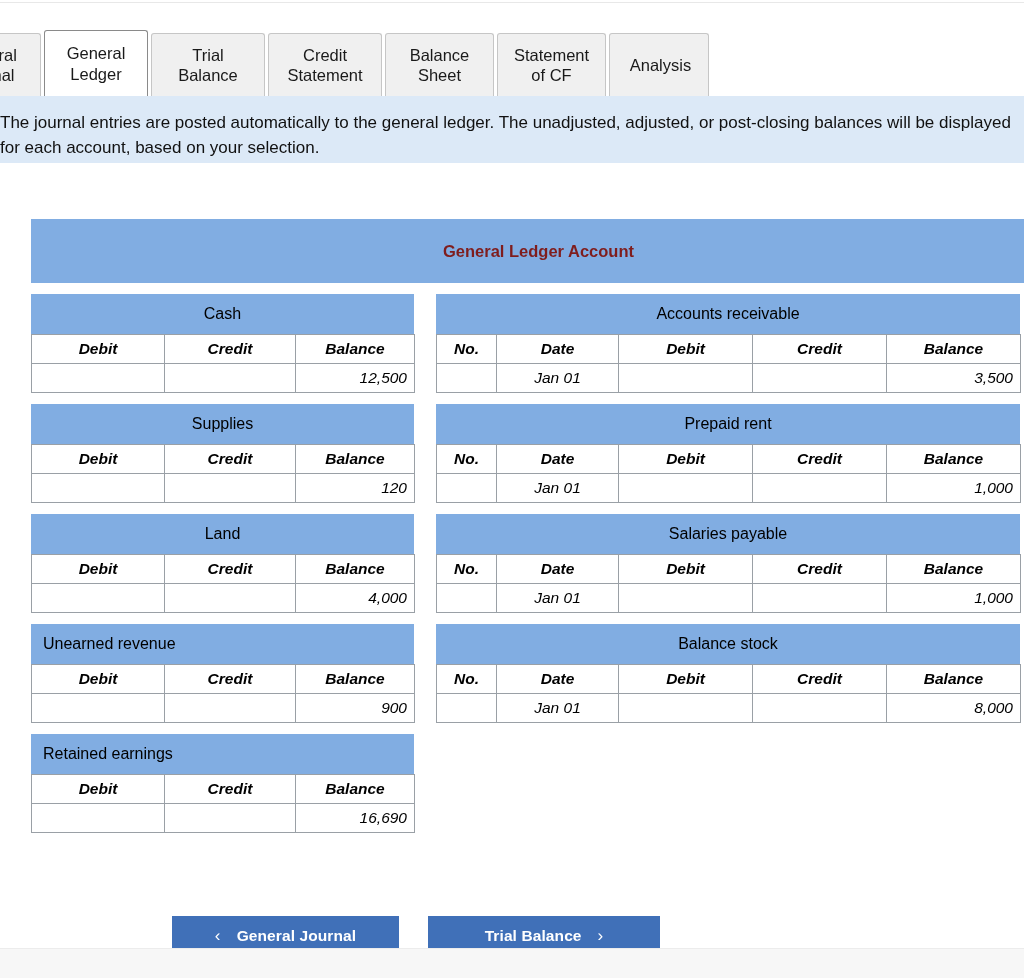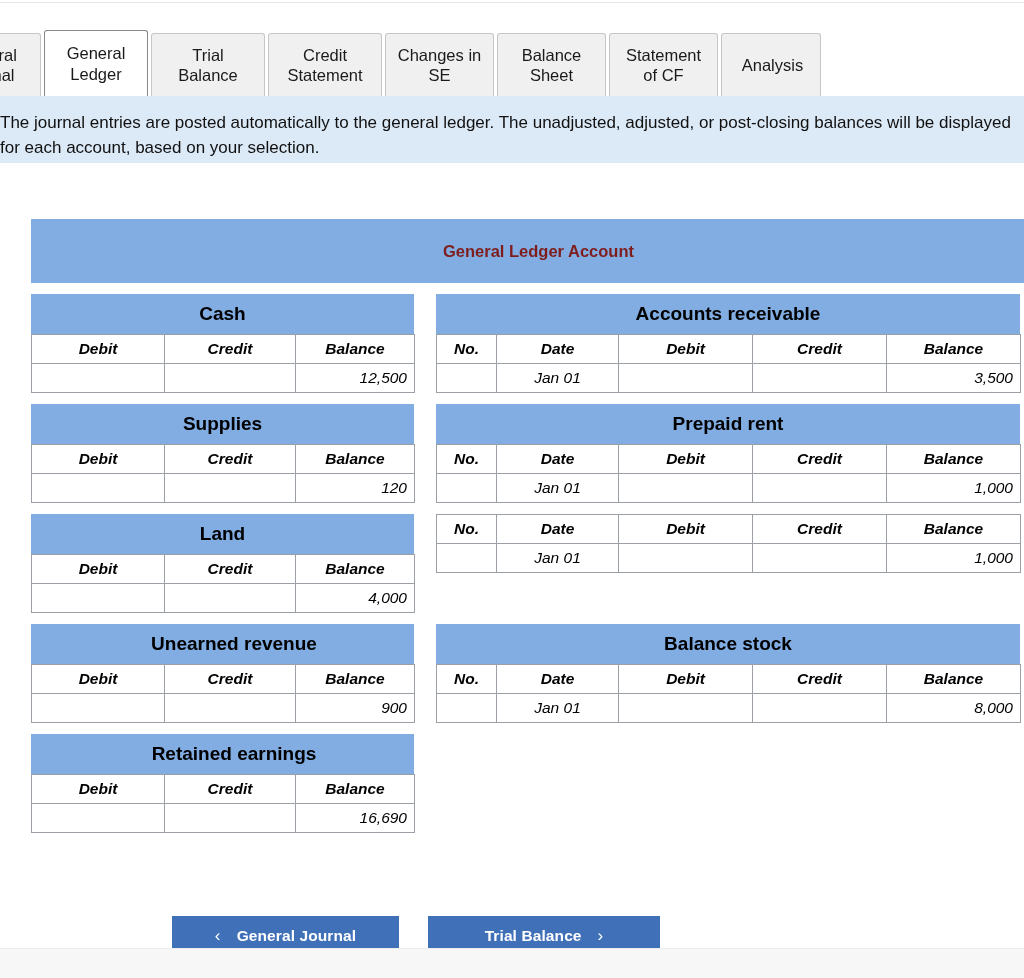--- a/index.html
+++ b/index.html
@@ -114,28 +114,28 @@
   .acct {
     box-sizing: border-box;
   }
   .acct.left  { width: 383px; }
   .acct.right { width: 584px; }
 
   .acct-head {
     height: 40px;
     background: #81ade2;
     color: #000000;
-    font-weight: bold;
-    font-size: 19px;
+    font-weight: normal;
+    font-size: 16px;
     display: flex;
     align-items: center;
     box-sizing: border-box;
   }
   .acct-head.center { justify-content: center; }
-  .acct-head.left-al { justify-content: center; padding-left: 23px; }
+  .acct-head.left-al { justify-content: flex-start; padding-left: 12px; }
 
   table.acct-tbl {
     border-collapse: collapse;
     width: 100%;
     table-layout: fixed;
     font-style: italic;
   }
   table.acct-tbl th,
   table.acct-tbl td {
     border: 1px solid #9aa0a6;
@@ -199,22 +199,20 @@
   <div class="top-hairline"></div>
 
   <div class="tabstrip" id="tabstrip">
       <div class="tab" style="width: 107px;"><span>General
 Journal</span></div>
       <div class="tab active" style="width: 104px;"><span>General
 Ledger</span></div>
       <div class="tab" style="width: 114px;"><span>Trial Balance</span></div>
       <div class="tab" style="width: 114px;"><span>Credit
 Statement</span></div>
-      <div class="tab" style="width: 109px;"><span>Changes in
-SE</span></div>
       <div class="tab" style="width: 109px;"><span>Balance
 Sheet</span></div>
       <div class="tab" style="width: 109px;"><span>Statement
 of CF</span></div>
       <div class="tab" style="width: 100px; padding-left: 14px;"><span>Analysis</span></div>
     </div>
 
   <div class="banner">
     <div class="banner-text">The journal entries are posted automatically to the general ledger. The unadjusted, adjusted, or post-closing balances will be displayed for each account, based on your selection.</div>
   </div>
@@ -363,20 +361,23 @@
               <tbody>
                 <tr>
                   <td class="num"></td>
                   <td class="num"></td>
                   <td class="num">4,000</td>
                 </tr>
               </tbody>
             </table>
           </div>
           <div class="acct right">
+            <div class="acct-head center">
+              <span>Salaries payable</span>
+            </div>
             <table class="acct-tbl">
               <colgroup>
                 <col style="width: 60px;">
                 <col style="width: 122px;">
                 <col style="width: 134px;">
                 <col style="width: 134px;">
                 <col style="width: 134px;">
               </colgroup>
               <thead>
                 <tr>

